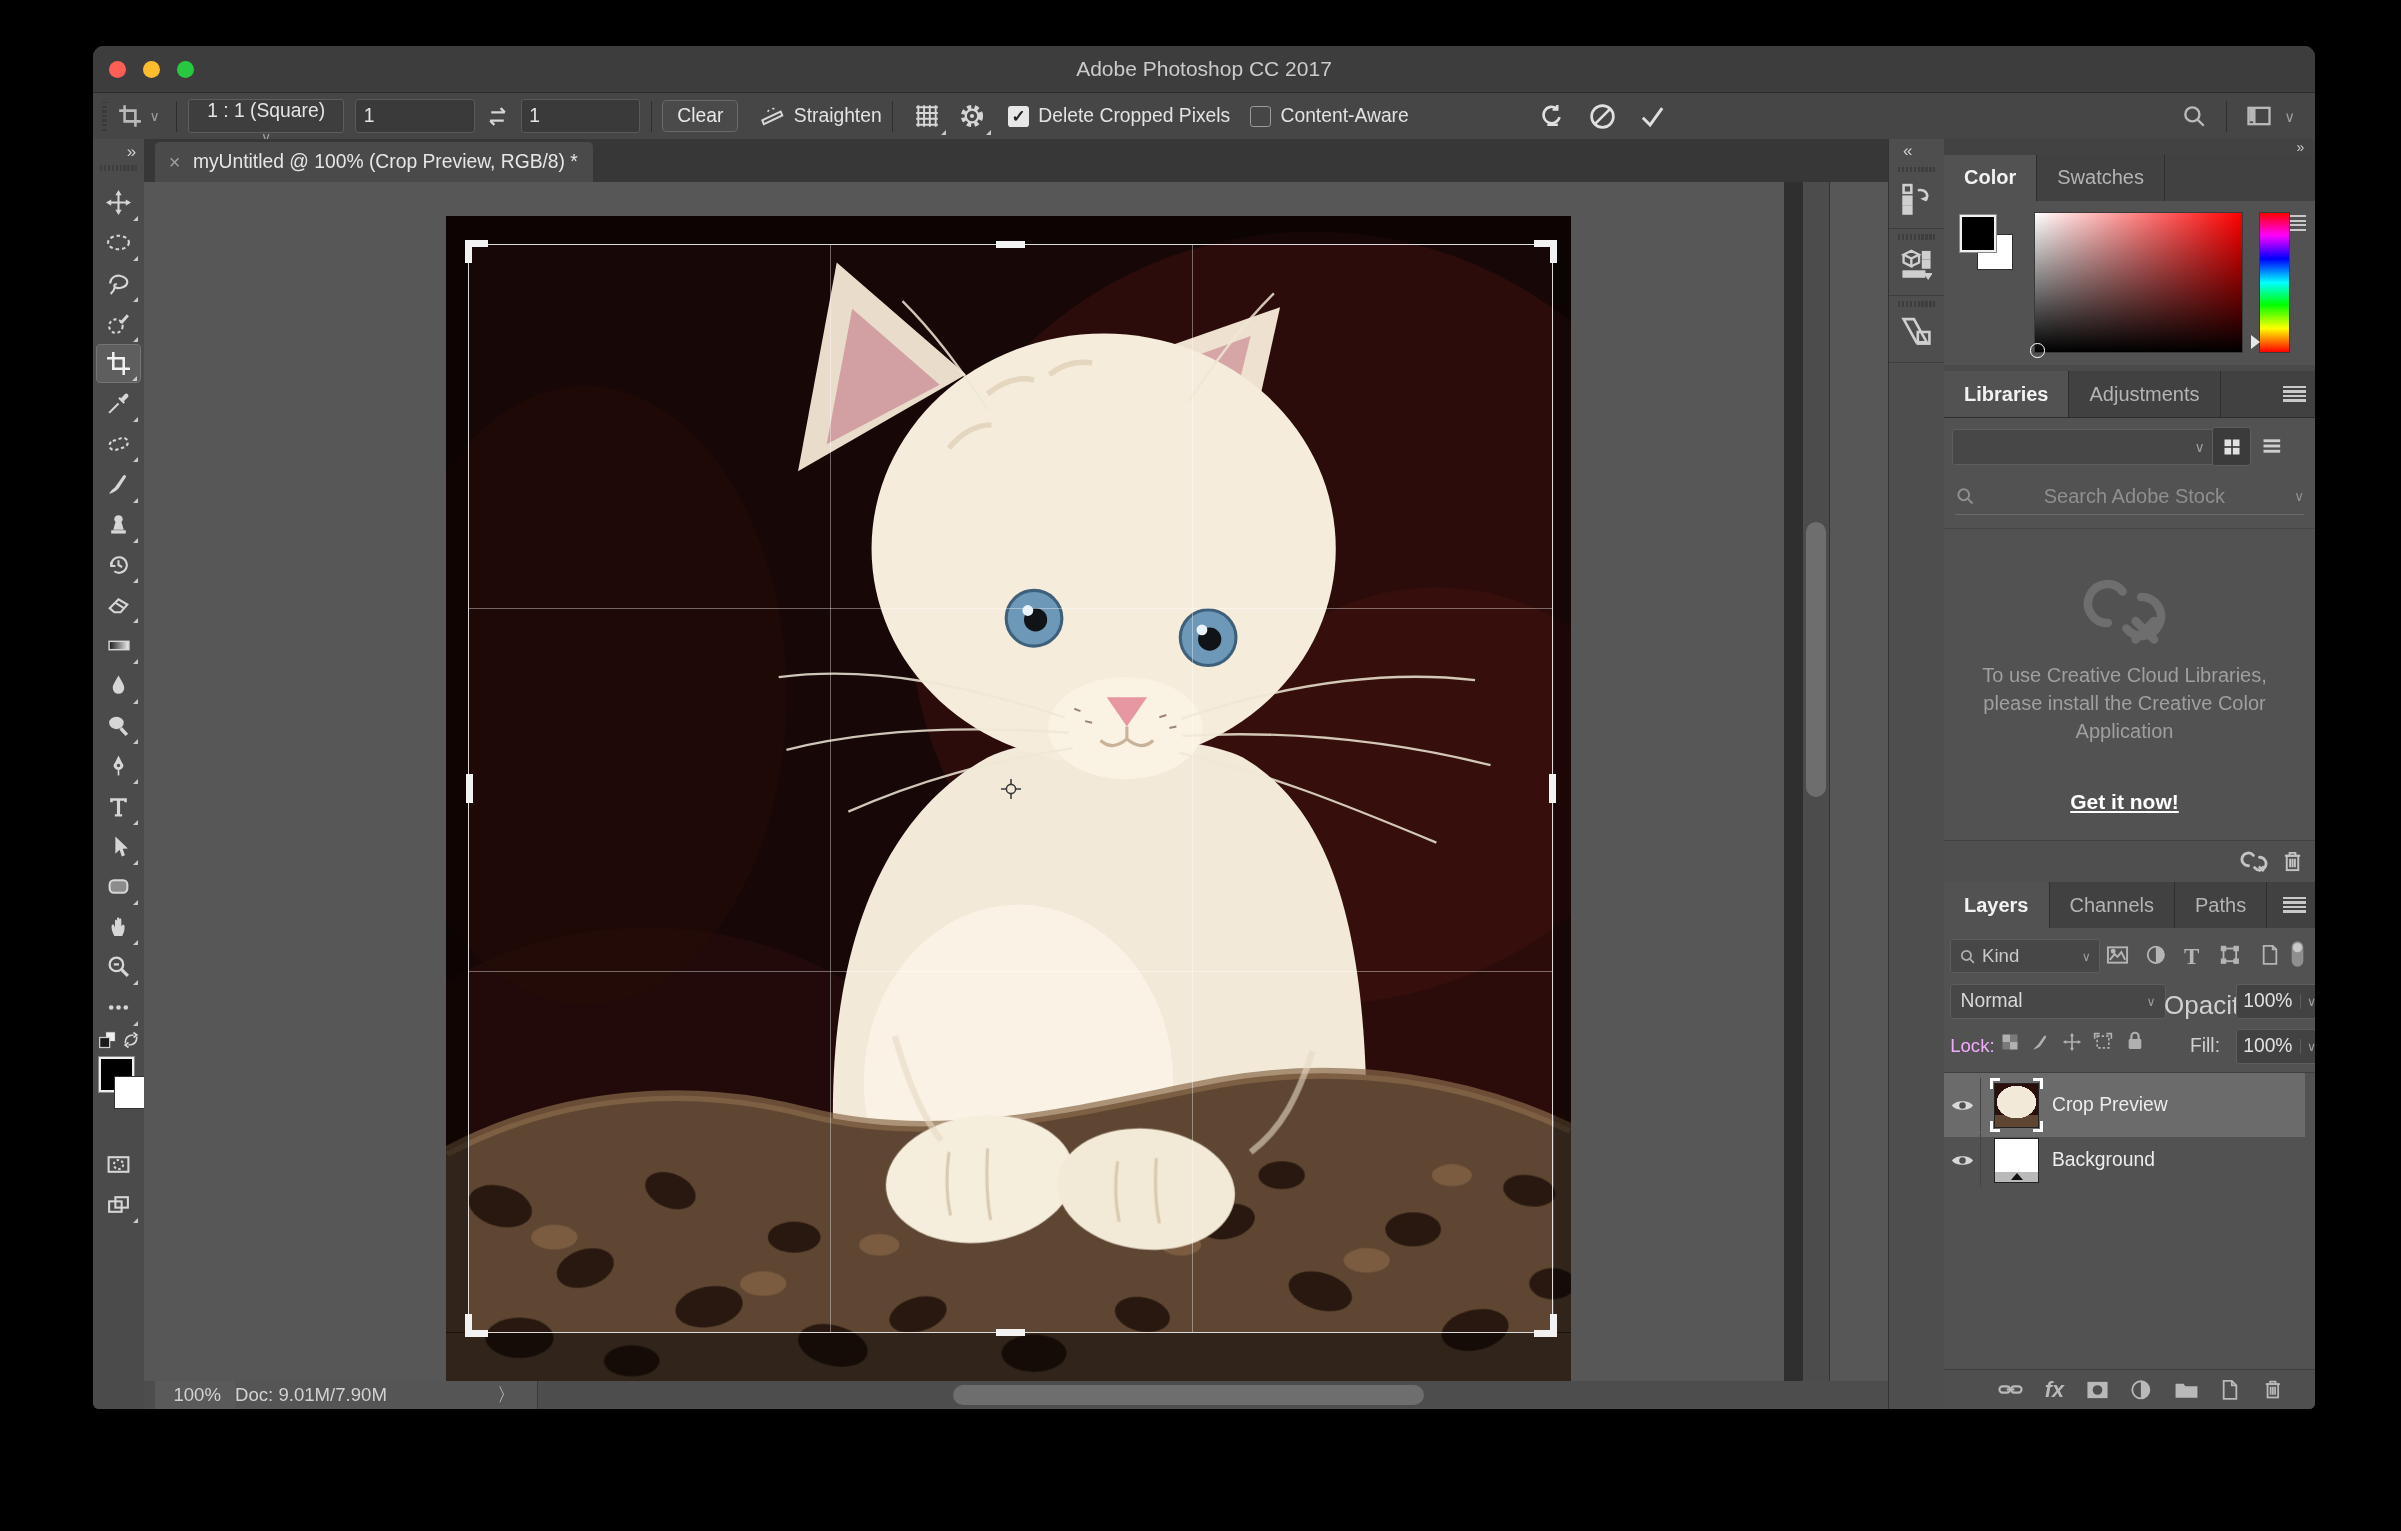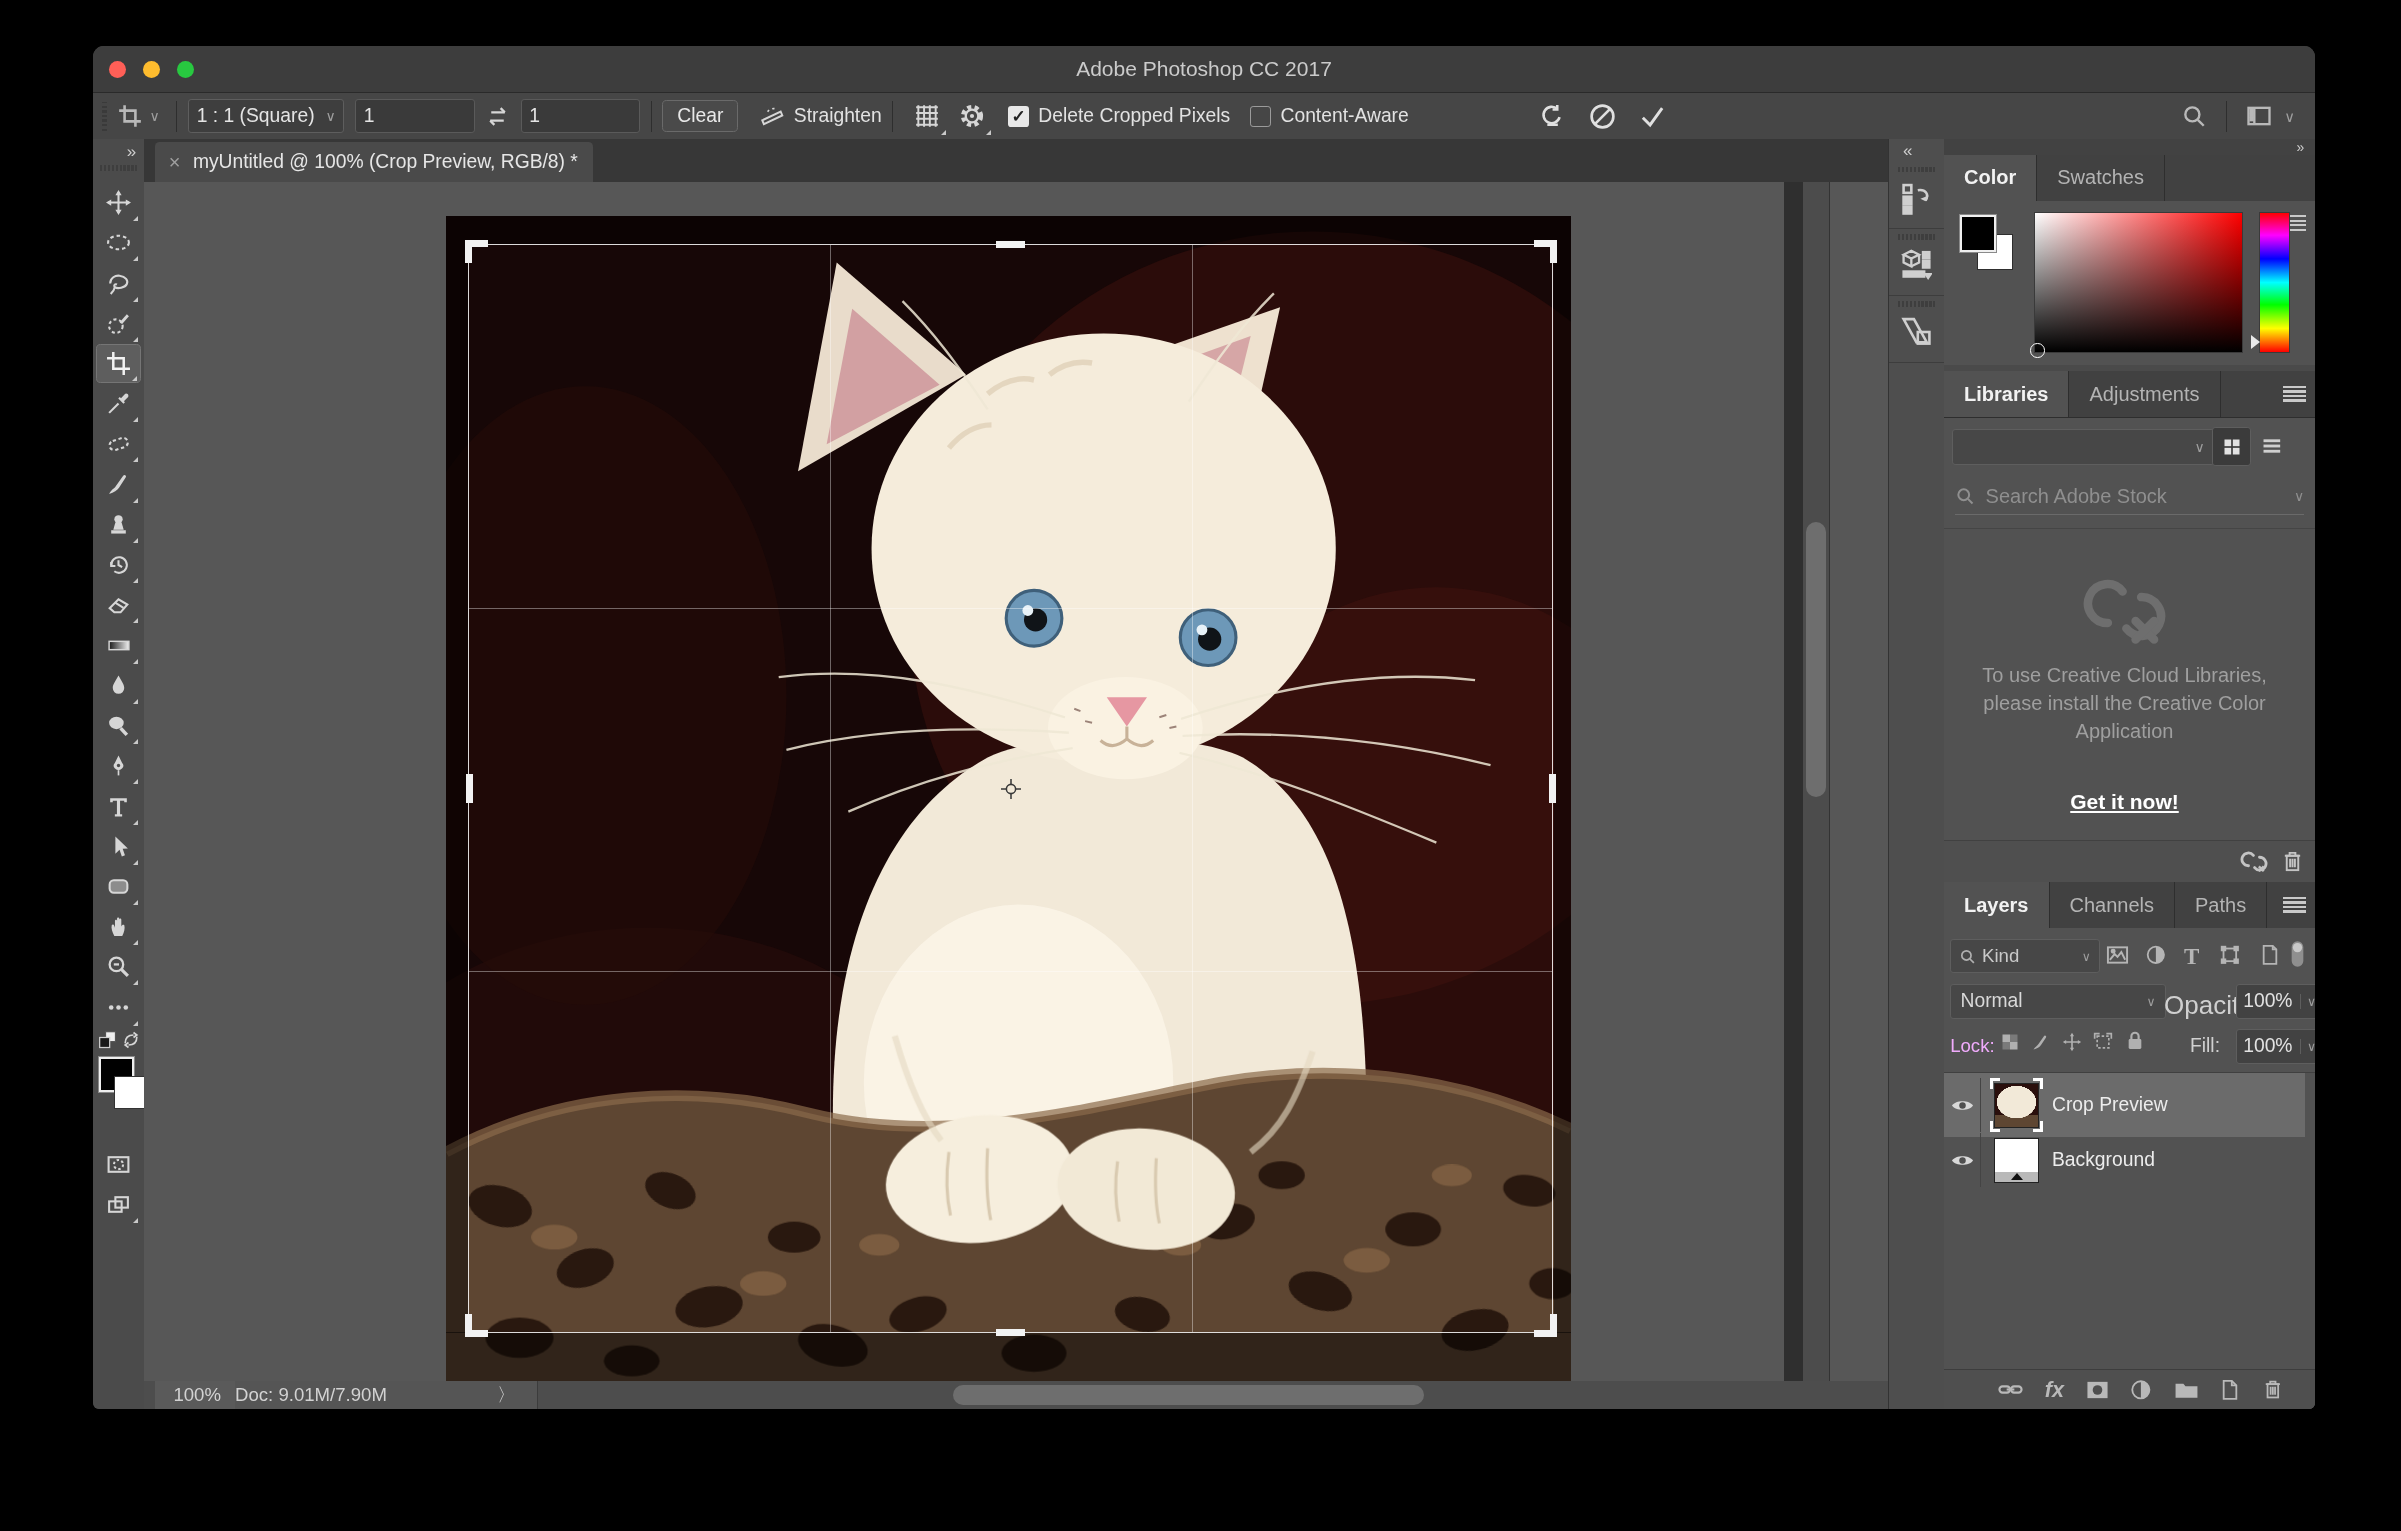--- a/index.html
+++ b/index.html
@@ -14,21 +14,21 @@
             border-bottom:0.8px solid #2a2a2a;}
   .light{position:absolute;top:14.7px;width:17px;height:17px;border-radius:50%;}
   .title{position:absolute;left:0;right:0;top:0;height:46px;line-height:46px;text-align:center;
          font-size:21px;color:#cbcbcb;}
   
   .optionsbar{position:absolute;left:0;top:47px;width:2222px;height:46px;background:#464646;
               border-bottom:0.8px solid #262626;display:flex;align-items:center;font-size:19.3px;}
   .ob-sep{width:0.8px;height:31px;background:#2e2e2e;margin:0 10.8px;flex:0 0 auto;}
   .ob-icon{flex:0 0 auto;display:flex;align-items:center;justify-content:center;}
   .dropdown{height:32.5px;background:#3e3e3e;border:0.8px solid #5e5e5e;border-radius:3.1px;
-            display:flex;align-items:center;padding:0 7.7px;gap:7.7px;color:#e4e4e4;}
+            display:flex;align-items:center;padding:0 7.7px;gap:7.7px;color:#e4e4e4;flex-direction:column;}
   .field{height:32.5px;width:102px;background:#3a3a3a;border:0.8px solid #5a5a5a;border-radius:3.1px;
          color:#e4e4e4;font-size:19.3px;padding:0 7.7px;font-family:"Liberation Sans",sans-serif;}
   .btn{height:32.5px;background:#4a4a4a;border:0.8px solid #6a6a6a;border-radius:4.6px;color:#e8e8e8;
        display:flex;align-items:center;padding:0 14px;font-size:19.3px;}
   .chk{width:21px;height:21px;border-radius:3.1px;flex:0 0 auto;}
   .chk.on{background:#e8e8e8;color:#222;display:flex;align-items:center;justify-content:center;
           font-size:17px;font-weight:bold;}
   .chk.off{background:transparent;border:1.5px solid #9b9b9b;box-sizing:border-box;}
   .chklbl{margin-left:9.3px;color:#e2e2e2;}
   .flyarrow{position:absolute;right:3.1px;bottom:1.5px;width:0;height:0;
@@ -659,21 +659,21 @@
             <rect x="2" y="16.6" width="20" height="3.4"></rect>
           </svg>
       </div>
       <div class="libsearch" style="top:60px;">
         <span>
           <svg width="20" height="20" viewBox="0 0 24 24" fill="none" stroke="#8f8f8f" stroke-width="2.4">
               <circle cx="10.5" cy="10.5" r="6.5"></circle>
               <path d="M15.5 15.5 L21 21"></path>
             </svg>
           </span>
-        <span style="flex:1;">Search Adobe Stock</span>
+        <span style="flex:1;text-align:center;">Search Adobe Stock</span>
         <span style="color:#8f8f8f;font-size:14px;">∨</span>
       </div>
       <div class="abs" style="left:0;top:110px;width:371px;height:0.8px;background:#454545;"></div>
 
       <div class="abs" style="left:0;top:155px;width:361px;text-align:center;">
         <svg width="85" height="74" viewBox="0 0 46 40" style="margin:0 auto;">
           <g fill="none" stroke="#6e6e6e" stroke-width="4.6" stroke-linecap="round">
             <path d="M22 10 A10.5 10.5 0 1 0 14 27"></path>
             <path d="M24 30 A10.5 10.5 0 1 0 32 13"></path>
           </g>

